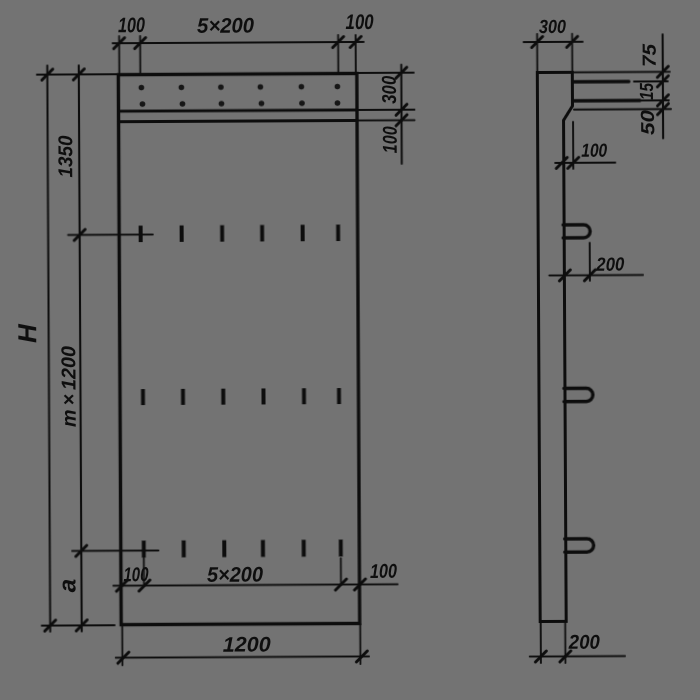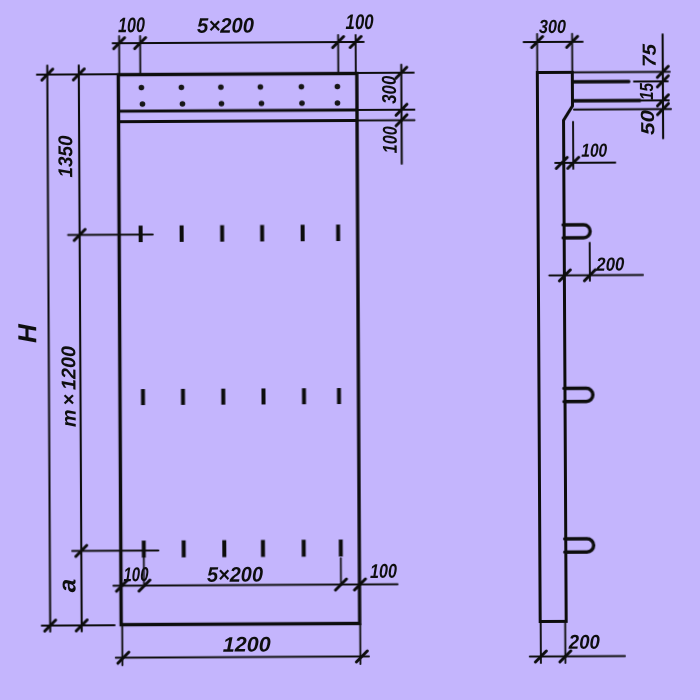--- a/index.html
+++ b/index.html
@@ -1,16 +1,16 @@
 <!DOCTYPE html>
 <html><head>
 <meta charset="utf-8">
 <style>
   html,body{margin:0;padding:0;background:#ffffff;}
-  #page{width:700px;height:700px;background:#c4b5fd;position:relative;overflow:hidden;}
+  #page{width:700px;height:700px;background:#737373;position:relative;overflow:hidden;}
   svg{display:block;}
   text{font-family:"Liberation Sans",sans-serif;font-style:italic;font-weight:700;fill:#0e0e0e;-webkit-font-smoothing:antialiased;text-rendering:geometricPrecision;}
 </style>
 </head>
 <body>
 <div id="page">
 <svg width="700" height="700" viewBox="0 0 700 700">
 <defs>
 <filter id="rough" x="-5%" y="-5%" width="110%" height="110%">
 <feTurbulence type="fractalNoise" baseFrequency="0.006" numOctaves="1" seed="3" result="n"></feTurbulence>

